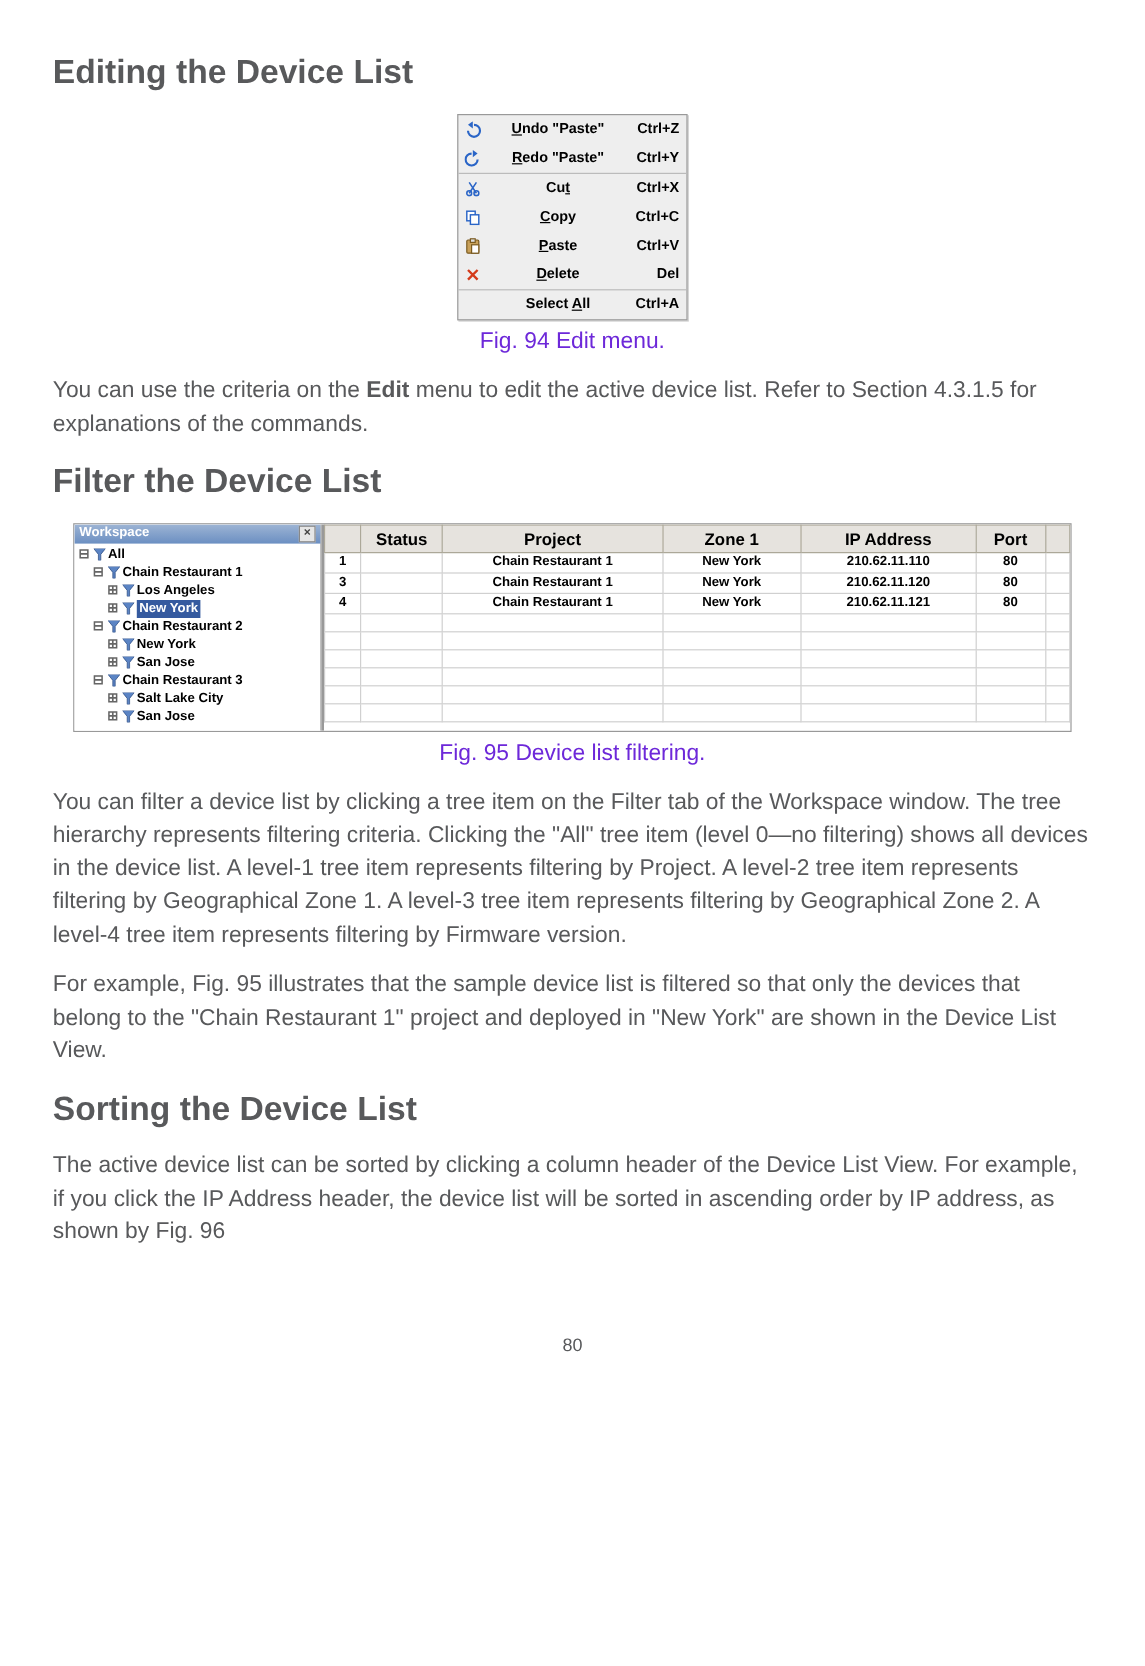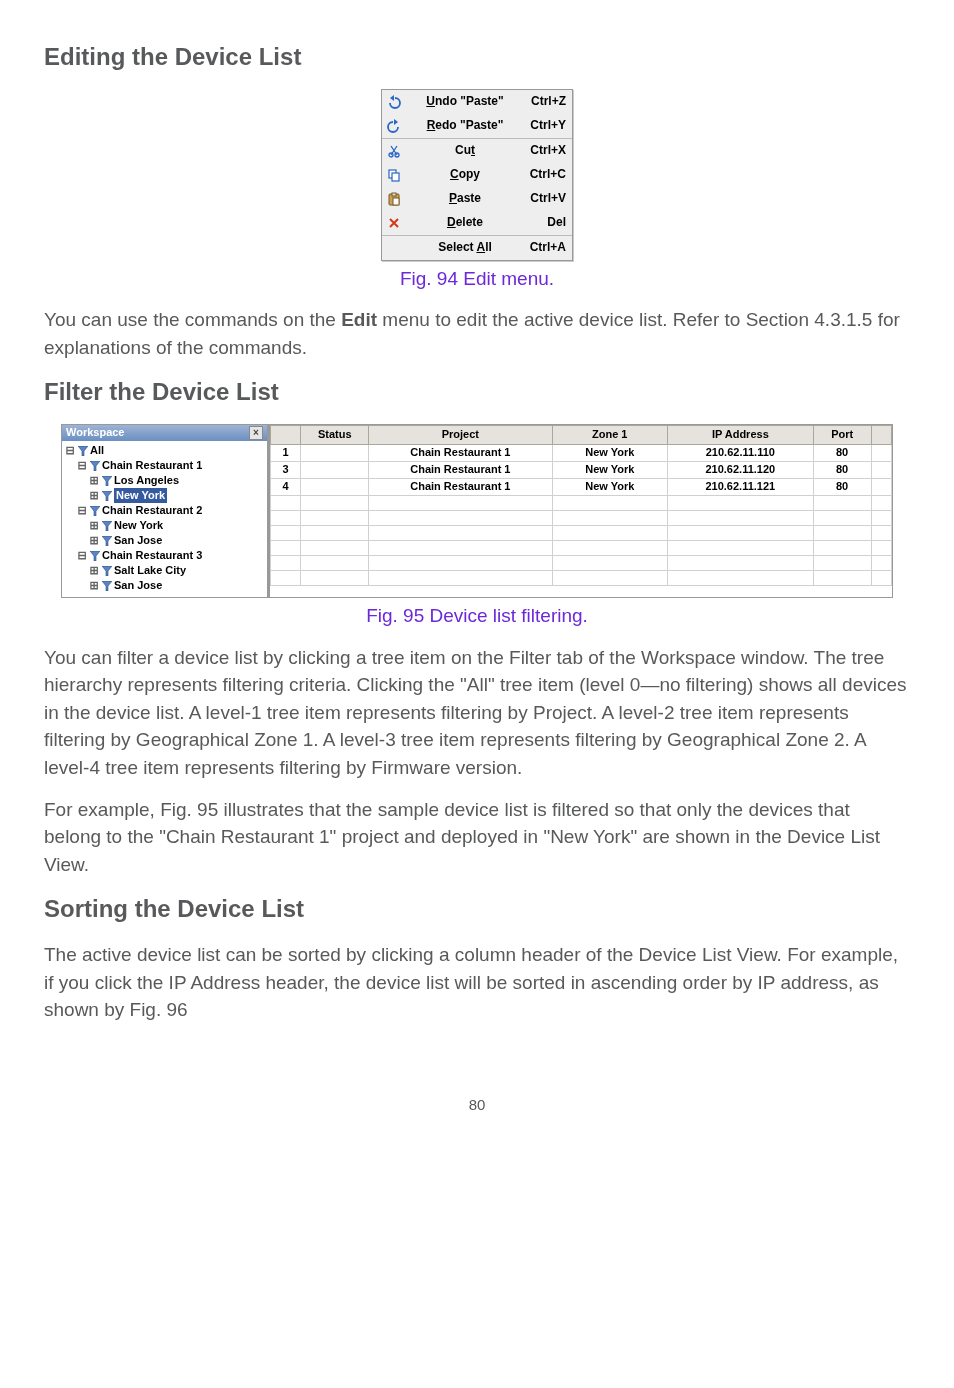--- a/index.html
+++ b/index.html
@@ -8,21 +8,21 @@
     padding: 40px 44px 40px 44px;
     color: #58595b;
     font-size: 19px;
     line-height: 1.45;
     width: 954px;
     box-sizing: border-box;
     background: #fff;
   }
   h3.section-head {
     font-family: Verdana, Arial, sans-serif;
-    font-size: 24px;
+    font-size: 28px;
     font-weight: bold;
     color: #58595b;
     margin: 0 0 14px 0;
   }
   p.body {
     margin: 14px 0;
   }
   p.body b { font-weight: bold; }
   .center-figure { text-align: center; }
   .fig-caption {
@@ -104,21 +104,21 @@
   .tw { display:inline-block; width:12px; text-align:center;color:#666;}
   .tree-row .funnel { display:inline-block;width:10px;height:10px;margin:0 2px;}
   .tree-row .funnel svg{display:block;}
   .tree-row .sel { background:#355a9f;color:#fff;padding:0 2px;}
   .ind1{padding-left:12px;} .ind2{padding-left:24px;}
   
   .devfig .table-pane { flex:1; border-left:2px solid #999; display:flex; flex-direction:column;}
   .dt { width:100%; border-collapse:collapse; }
   .dt th {
     background:#e6e3de;border:1px solid #aca899;padding:1px 4px;
-    font-weight:bold;font-size:11px;height:16px;
+    font-weight:bold;font-size:14px;height:16px;
   }
   .dt td {
     border:1px solid #d0d0d0;padding:0 4px;height:14px;font-weight:bold;
     text-align:center;font-size:11px;
   }
   .dt td.idx{width:18px;}
 </style>
 </head>
 <body>
 
@@ -199,21 +199,21 @@
     <div class="mi">
       <span class="ico"></span>
       <span class="lbl"><span>Select </span><span class="ul">A</span><span>ll</span></span>
       <span class="sc">Ctrl+A</span>
     </div>
   </div>
   <div class="fig-caption">Fig. 94 Edit menu.</div>
 </div>
 
 <p class="body">
-  <span>You can use the commands on the </span><b>Edit</b><span> menu to edit the active device list. Refer to Section 4.3.1.5 for explanations of the commands.</span>
+  <span>You can use the criteria on the </span><b>Edit</b><span> menu to edit the active device list. Refer to Section 4.3.1.5 for explanations of the commands.</span>
 </p>
 
 <h3 class="section-head">Filter the Device List</h3>
 
 <div class="devfig">
   <div class="tree-pane">
     <div class="tree-title">
       <span>Workspace</span>
       <span class="close">×</span>
     </div>

